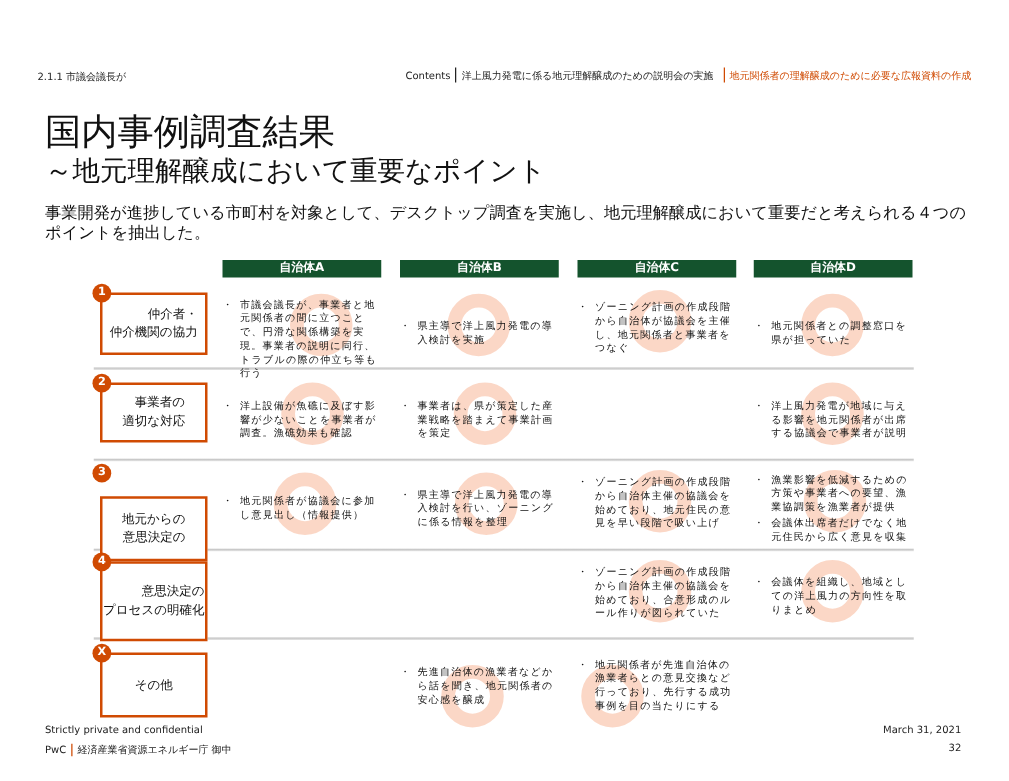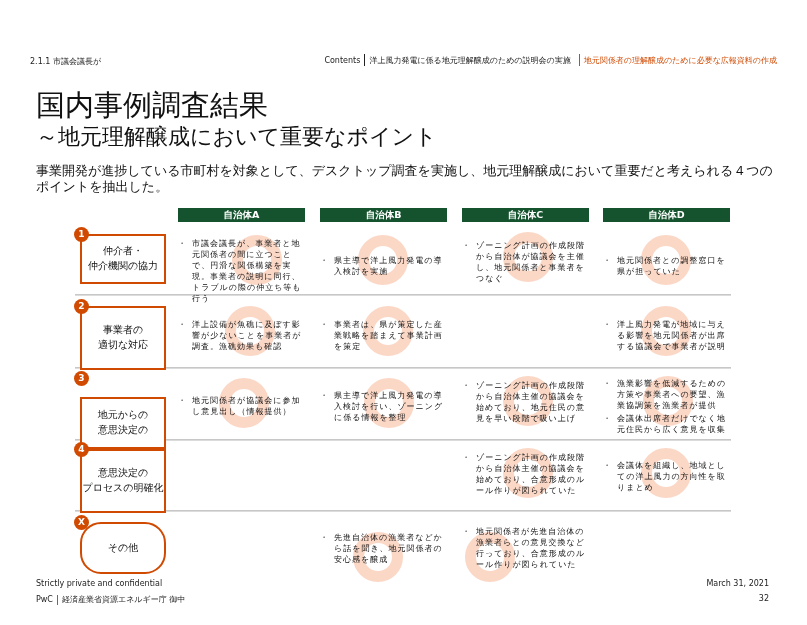--- a/index.html
+++ b/index.html
@@ -13,21 +13,21 @@
   .hdr-right .sep.o { background: #d04a02; margin-left: 8px; }
 
   .title { position: absolute; left: 36px; top: 86px; font-family: "DejaVu Serif", "Liberation Serif", serif; font-size: 29px; color: #111; letter-spacing: 0px; }
   .subtitle { position: absolute; left: 36px; top: 122px; font-family: "DejaVu Serif", "Liberation Serif", serif; font-size: 22px; color: #111; }
   .lead { position: absolute; left: 36px; top: 163px; width: 740px; font-size: 13px; line-height: 16px; color: #111; }
 
   .colhead { position: absolute; top: 208px; height: 14px; background: #14532d; color: #fff; font-size: 9.5px; font-weight: bold; text-align: center; line-height: 14px; }
 
   .divider { position: absolute; left: 75px; width: 656px; height: 2px; background: linear-gradient(to bottom, #bdbdbd, #e6e6e6); }
 
-  .rowlabel { position: absolute; left: 80px; width: 86px; border: 2px solid #d04a02; background: #fff; display: flex; align-items: center; justify-content: center; text-align: center; font-size: 10px; line-height: 15px; color: #111; font-family: Liberation Mono, monospace; }
+  .rowlabel { position: absolute; left: 80px; width: 86px; border: 2px solid #d04a02; background: #fff; display: flex; align-items: center; justify-content: center; text-align: right; font-size: 10px; line-height: 15px; color: #111; }
   .badge { position: absolute; width: 15px; height: 15px; border-radius: 50%; background: #d04a02; color: #fff; font-size: 9px; font-weight: bold; text-align: center; line-height: 15px; }
 
   .ring { position: absolute; width: 50px; height: 50px; border-radius: 50%; border: 11px solid #fbd3c0; opacity: 0.9; }
 
   .cell { position: absolute; font-size: 8px; line-height: 11px; color: #111; letter-spacing: 1px; }
   .cell .item { display: flex; margin-bottom: 2px; }
   .cell .bullet { width: 14px; flex: 0 0 14px; }
   .cell .txt { flex: 1; }
 
   .foot-l1 { position: absolute; left: 36px; top: 579px; font-size: 8px; color: #222; }
@@ -108,21 +108,21 @@
       <span class="txt">ゾーニング計画の作成段階から自治体が協議会を主催し、地元関係者と事業者をつなぐ</span>
     </div>
 </div>
 <div class="cell" style="left:603px;top:255px;width:128px;">
   <div class="item">
       <span class="bullet">・</span>
       <span class="txt">地元関係者との調整窓口を県が担っていた</span>
     </div>
 </div>
 
-<div class="rowlabel" style="top:306px;height:64px;">
+<div class="rowlabel" style="top:306px;height:48px;">
   <div>
       <div>事業者の</div>
       <div>適切な対応</div>
     </div>
 </div>
 <div class="badge" style="left:74px;top:299px;">2</div>
 
 <div class="cell" style="left:178px;top:319px;width:130px;">
   <div class="item">
       <span class="bullet">・</span>
@@ -193,37 +193,37 @@
       <span class="txt">ゾーニング計画の作成段階から自治体主催の協議会を始めており、合意形成のルール作りが図られていた</span>
     </div>
 </div>
 <div class="cell" style="left:603px;top:460px;width:128px;">
   <div class="item">
       <span class="bullet">・</span>
       <span class="txt">会議体を組織し、地域としての洋上風力の方向性を取りまとめ</span>
     </div>
 </div>
 
-<div class="rowlabel" style="top:522px;height:52px;border-radius:21px;">
+<div class="rowlabel" style="top:522px;height:52px;">
   <div>
       <div>その他</div>
     </div>
 </div>
 <div class="badge" style="left:74px;top:515px;">X</div>
 
 <div class="cell" style="left:320px;top:532px;width:128px;">
   <div class="item">
       <span class="bullet">・</span>
       <span class="txt">先進自治体の漁業者などから話を聞き、地元関係者の安心感を醸成</span>
     </div>
 </div>
 <div class="cell" style="left:462px;top:526px;width:128px;">
   <div class="item">
       <span class="bullet">・</span>
-      <span class="txt">地元関係者が先進自治体の漁業者らとの意見交換など行っており、合意形成のルール作りが図られていた</span>
+      <span class="txt">地元関係者が先進自治体の漁業者らとの意見交換など行っており、先行する成功事例を目の当たりにする</span>
     </div>
 </div>
 
 <div class="foot-l1">Strictly private and confidential</div>
 <div class="foot-l2">
   <span>PwC</span>
   <span class="sep"></span>
   <span>経済産業省資源エネルギー庁 御中</span>
 </div>
 <div class="foot-r1">March 31, 2021</div>

